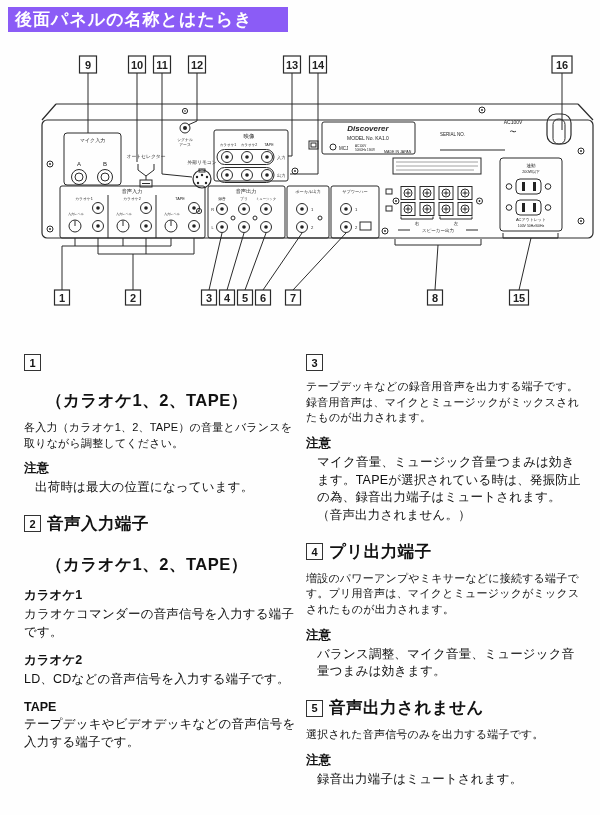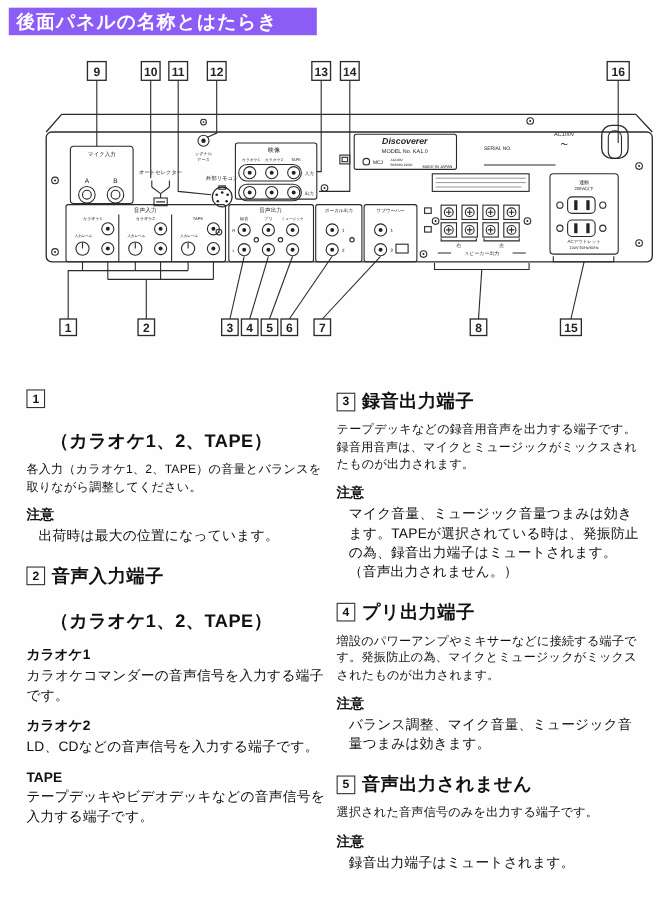--- a/index.html
+++ b/index.html
@@ -471,33 +471,32 @@
     <p class="subb">LD、CDなどの音声信号を入力する端子です。</p>
     <div class="subh">TAPE</div>
     <p class="subb">テープデッキやビデオデッキなどの音声信号を入力する端子です。</p>
   </div>
 </div>
 
 <div class="col col-right">
   <div class="sec">
     <div class="sec-head">
       <span class="numbox">3</span>
-      <span class="sec-title">録音出力端子</span>
     </div>
     <p class="body">テープデッキなどの録音用音声を出力する端子です。録音用音声は、マイクとミュージックがミックスされたものが出力されます。</p>
     <div class="note-label">注意</div>
     <p class="note">マイク音量、ミュージック音量つまみは効きます。TAPEが選択されている時は、発振防止の為、録音出力端子はミュートされます。（音声出力されません。）</p>
   </div>
 
   <div class="sec">
     <div class="sec-head">
       <span class="numbox">4</span>
       <span class="sec-title">プリ出力端子</span>
     </div>
-    <p class="body">増設のパワーアンプやミキサーなどに接続する端子です。発振防止の為、マイクとミュージックがミックスされたものが出力されます。</p>
+    <p class="body">増設のパワーアンプやミキサーなどに接続する端子です。プリ用音声は、マイクとミュージックがミックスされたものが出力されます。</p>
     <div class="note-label">注意</div>
     <p class="note">バランス調整、マイク音量、ミュージック音量つまみは効きます。</p>
   </div>
 
   <div class="sec">
     <div class="sec-head">
       <span class="numbox">5</span>
       <span class="sec-title">音声出力されません</span>
     </div>
     <p class="body">選択された音声信号のみを出力する端子です。</p>

